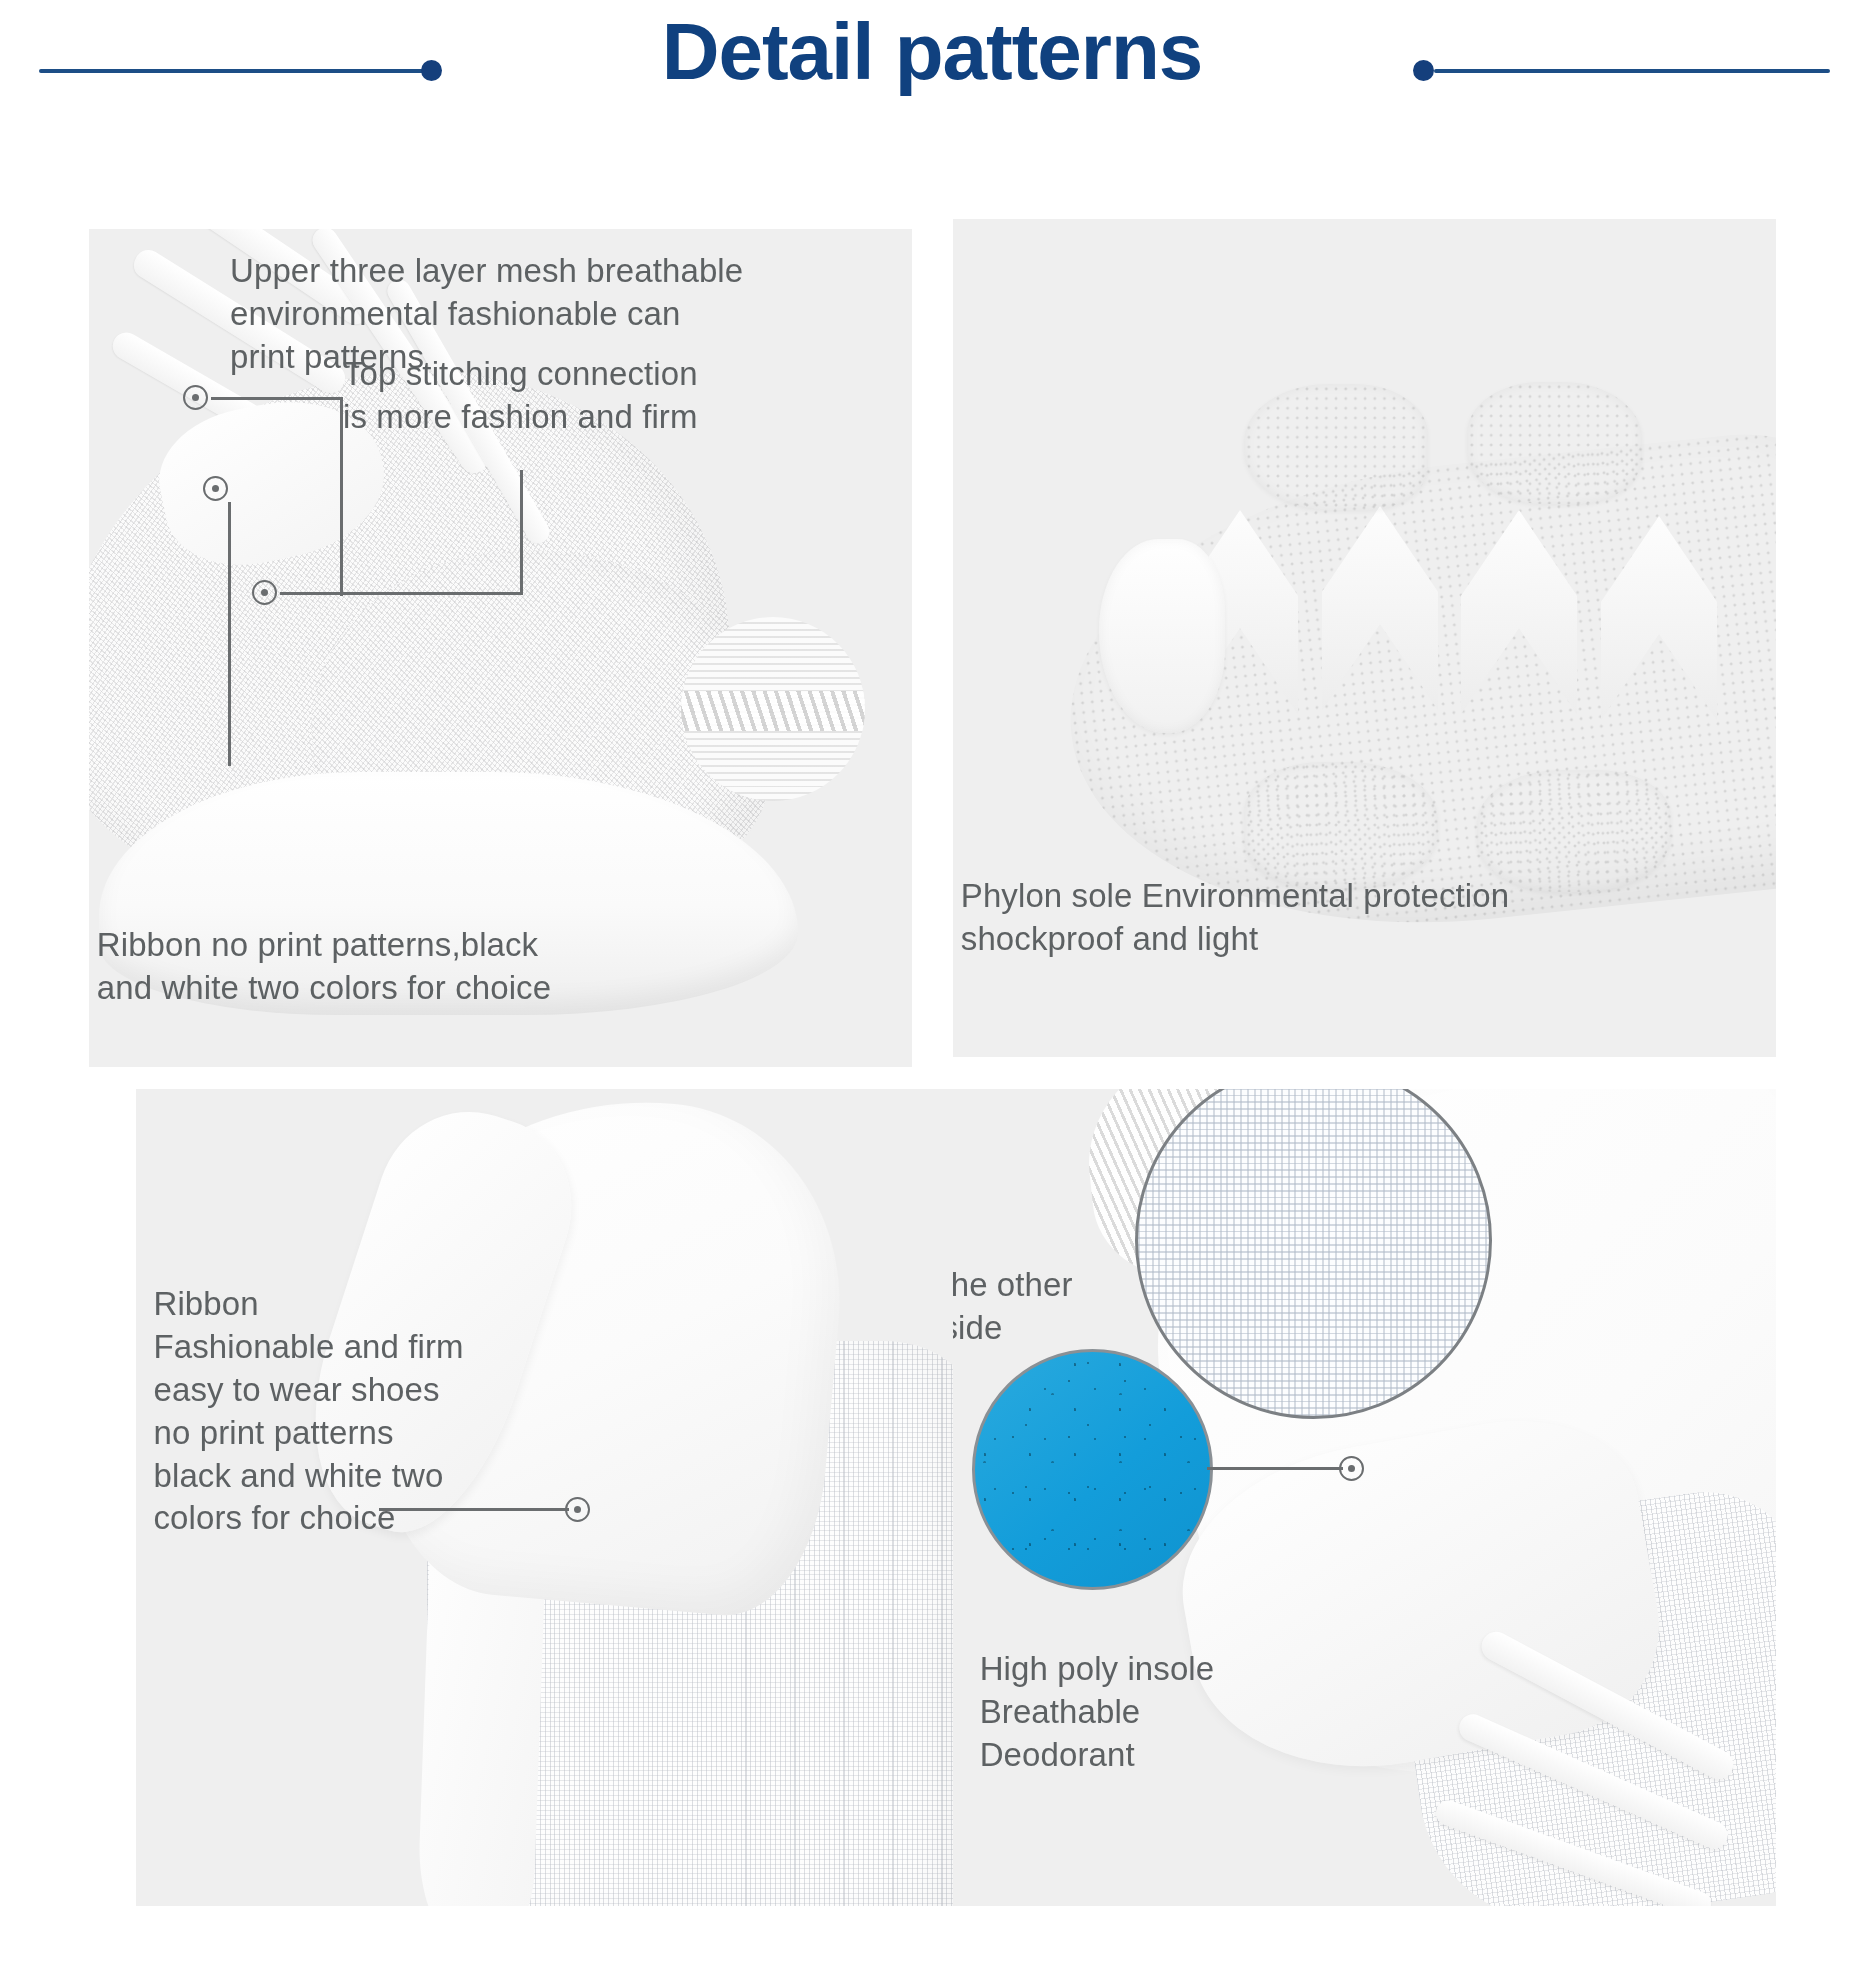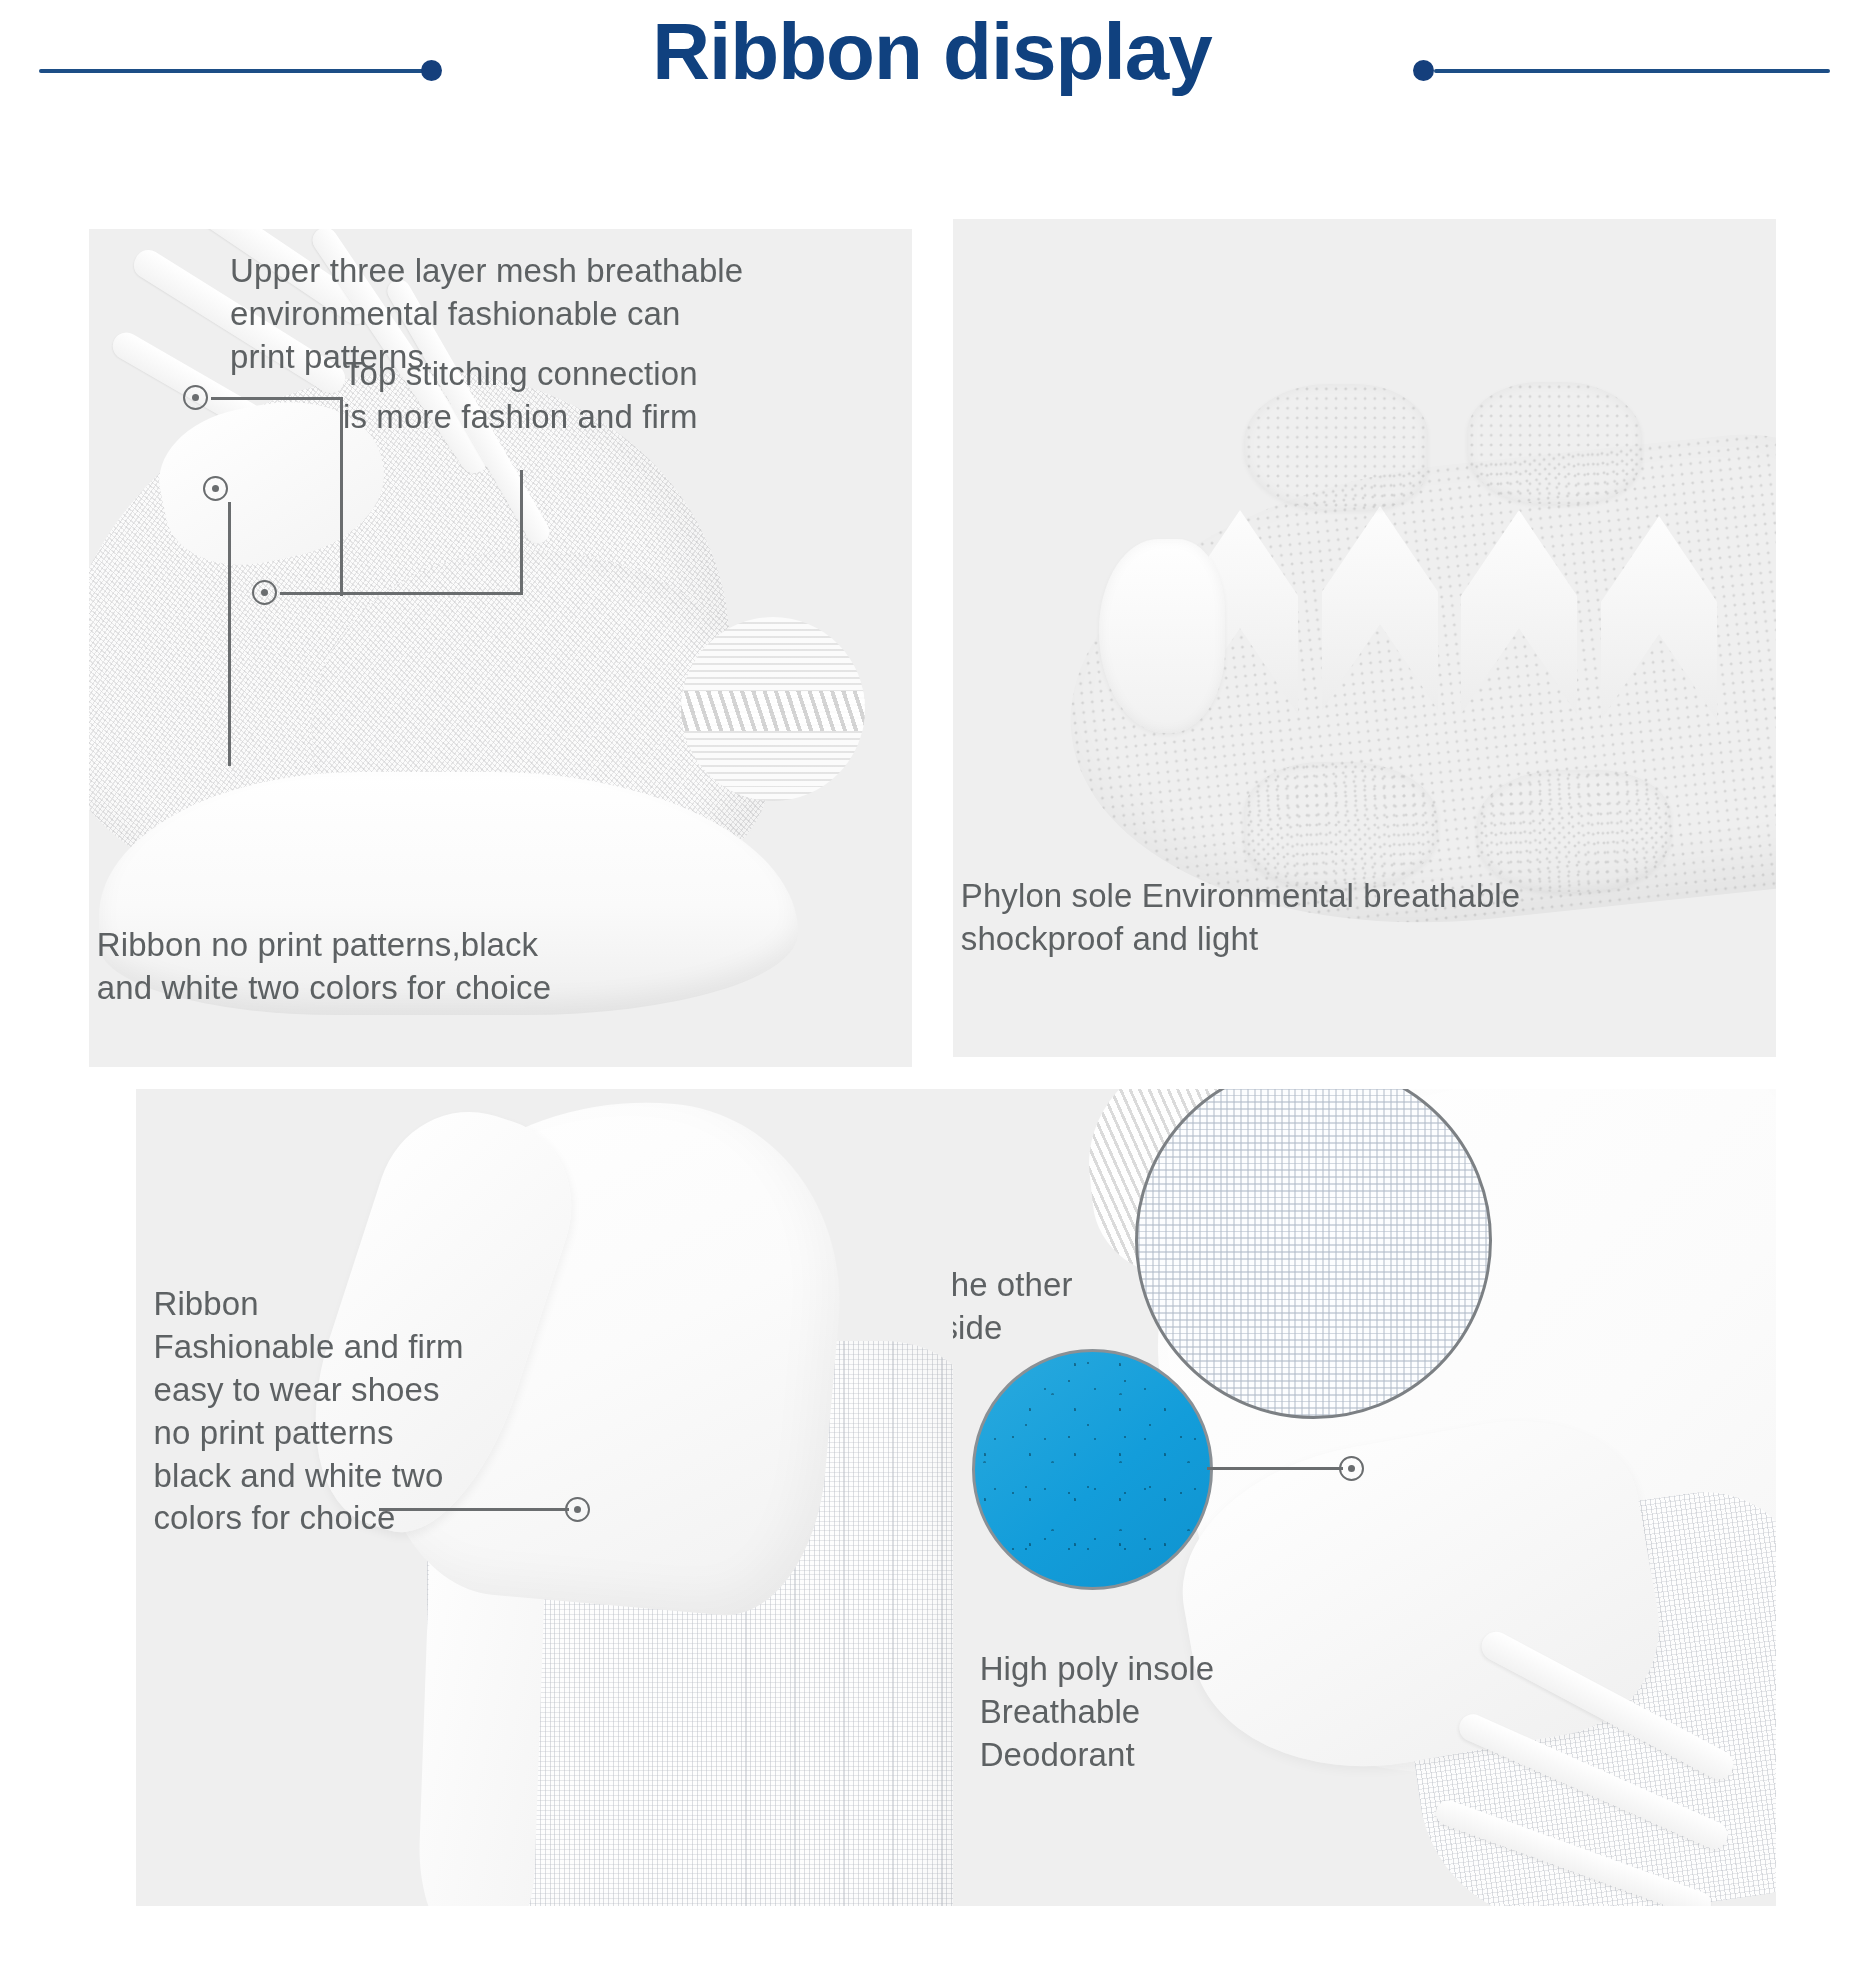--- a/index.html
+++ b/index.html
@@ -233,21 +233,21 @@
   }
 </style>
 </head>
 <body>
 
 <div class="page">
 
   <div class="header">
     <div class="rule left"></div>
     <div class="rule-dot left"></div>
-    <div class="hdr-title">Ribbon display</div>
+    <div class="hdr-title">Detail patterns</div>
     <div class="rule-dot right"></div>
     <div class="rule right"></div>
   </div>
 
   <div class="panel" id="panel-1">
 
     <div class="photo mesh p1-upper"></div>
     <div class="photo mesh p1-toe"></div>
     <div class="photo p1-sole"></div>
     <div class="lace l1"></div>
@@ -291,21 +291,21 @@
     <div class="chev" style="left:229px; top:291px;"></div>
     <div class="chev" style="left:369px; top:287px;"></div>
     <div class="chev" style="left:508px; top:291px;"></div>
     <div class="chev" style="left:648px; top:297px;"></div>
     <div class="tread" style="left:146px; top:320px; width:126px; height:194px; border-radius:50% 40% 46% 56%;"></div>
     <div class="tread dots" style="left:291px; top:165px; width:184px; height:126px; border-radius:46% 40% 34% 48%;"></div>
     <div class="tread dots" style="left:514px; top:163px; width:175px; height:122px; border-radius:42% 46% 38% 44%;"></div>
     <div class="tread dots" style="left:291px; top:543px; width:194px; height:126px; border-radius:40% 46% 44% 38%;"></div>
     <div class="tread dots" style="left:524px; top:551px; width:194px; height:122px; border-radius:44% 38% 46% 42%;"></div>
 
-    <div class="note" style="left:7.8px; top:656px; width:796px;">Phylon sole   Environmental breathable
+    <div class="note" style="left:7.8px; top:656px; width:796px;">Phylon sole   Environmental protection
 shockproof and light</div>
   </div>
 
   <div class="panel" id="panel-3">
 
     <div class="photo knit p3-body"></div>
     <div class="photo p3-edge"></div>
     <div class="photo p3-collar"></div>
     <div class="photo p3-tab"></div>
 

